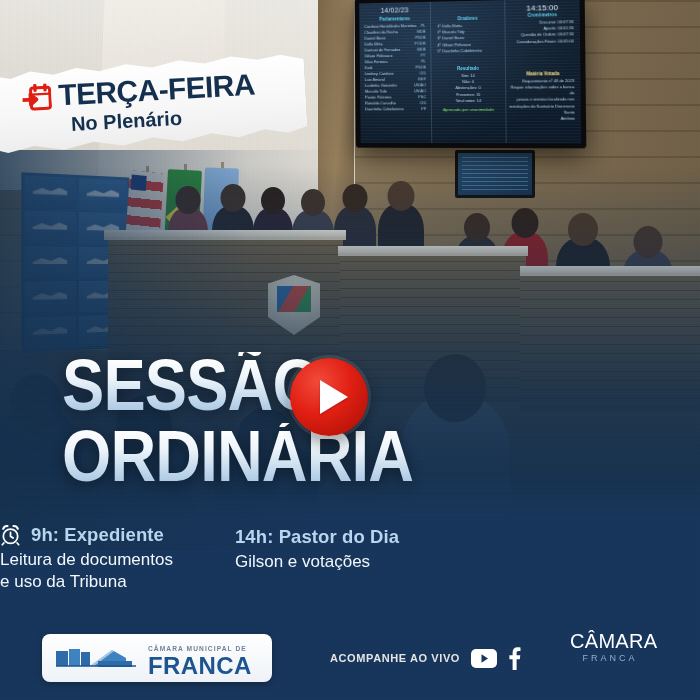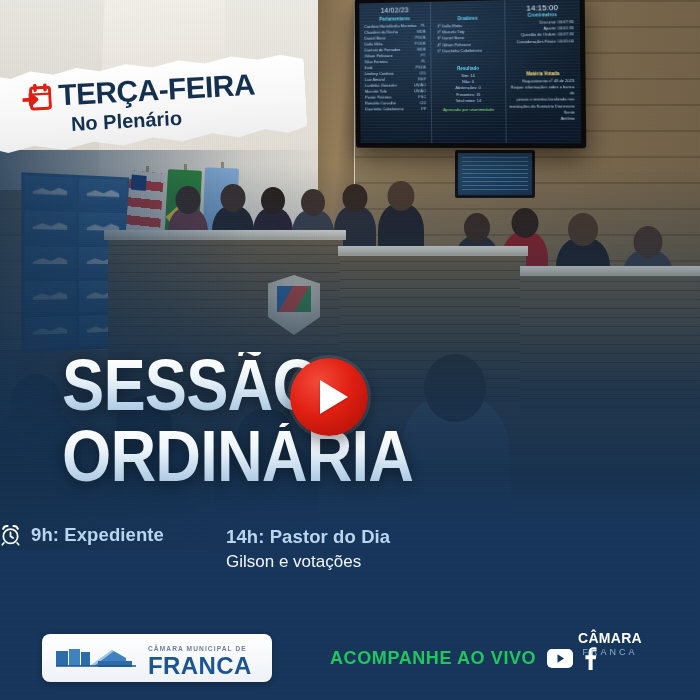--- a/index.html
+++ b/index.html
@@ -280,34 +280,34 @@
     white-space:nowrap; margin-bottom:1px;
   }
   .franca-big{
     font-size:24px; font-weight:bold; color:#1d5590; letter-spacing:.4px; line-height:1;
   }
   .live{
     position:absolute; left:330px; top:26px;
     display:flex; align-items:center; gap:11px;
   }
   .live-txt{
-    font-size:18px; font-weight:bold; color:#22c55e; letter-spacing:.6px;
+    font-size:11px; font-weight:bold; color:#e5e5e5; letter-spacing:.6px;
   }
   .yt-icon{ width:26px; height:19px; }
   .fb-icon{ width:13px; height:24px; }
   .tvcamara{
     position:absolute; left:570px; top:12px; width:80px; text-align:center;
     color:#fff;
   }
   .tv-top{ position:relative; height:26px; }
   .tv-tv{
     font-size:21px; font-weight:bold; letter-spacing:.5px; line-height:26px;
     color:#ffffff;
   }
-  .tv-camara{ font-size:14px; font-weight:bold; letter-spacing:.3px; line-height:1; margin-top:-1px; }
+  .tv-camara{ font-size:20px; font-weight:normal; letter-spacing:.3px; line-height:1; margin-top:-1px; }
   .tv-franca{ font-size:9px; color:#8fb0cf; letter-spacing:3px; margin-top:2px; }
 </style>
 </head>
 <body>
 
 <div class="poster">
 
   <div class="photo">
     <div class="wall-wood"></div>
     <div class="wall-white3"></div>
@@ -533,20 +533,24 @@
         <span class="clock-icon">
           <svg viewBox="0 0 24 25" width="21" height="22" aria-hidden="true">
             <circle cx="12" cy="14" r="8.2" fill="none" stroke="#ffffff" stroke-width="2"></circle>
             <path d="M12 9.5V14l3 2" stroke="#ffffff" stroke-width="2" stroke-linecap="round" fill="none"></path>
             <path d="M3.6 5.4a5 5 0 0 1 5-3.2M20.4 5.4a5 5 0 0 0-5-3.2" stroke="#ffffff" stroke-width="2.4" stroke-linecap="round" fill="none"></path>
             <path d="M4.4 21.6l-1.8 2M19.6 21.6l1.8 2" stroke="#ffffff" stroke-width="2" stroke-linecap="round"></path>
           </svg>
         </span>
         <span>9h: Expediente</span>
       </div>
+      <div class="sch-body">
+        <div>Leitura de documentos</div>
+        <div>e uso da Tribuna</div>
+      </div>
     </div>
 
     <div class="sch-col right">
       <div class="sch-head">
         <span>14h: Pastor do Dia</span>
       </div>
       <div class="sch-body">
         <div>Gilson e votações</div>
       </div>
     </div>

